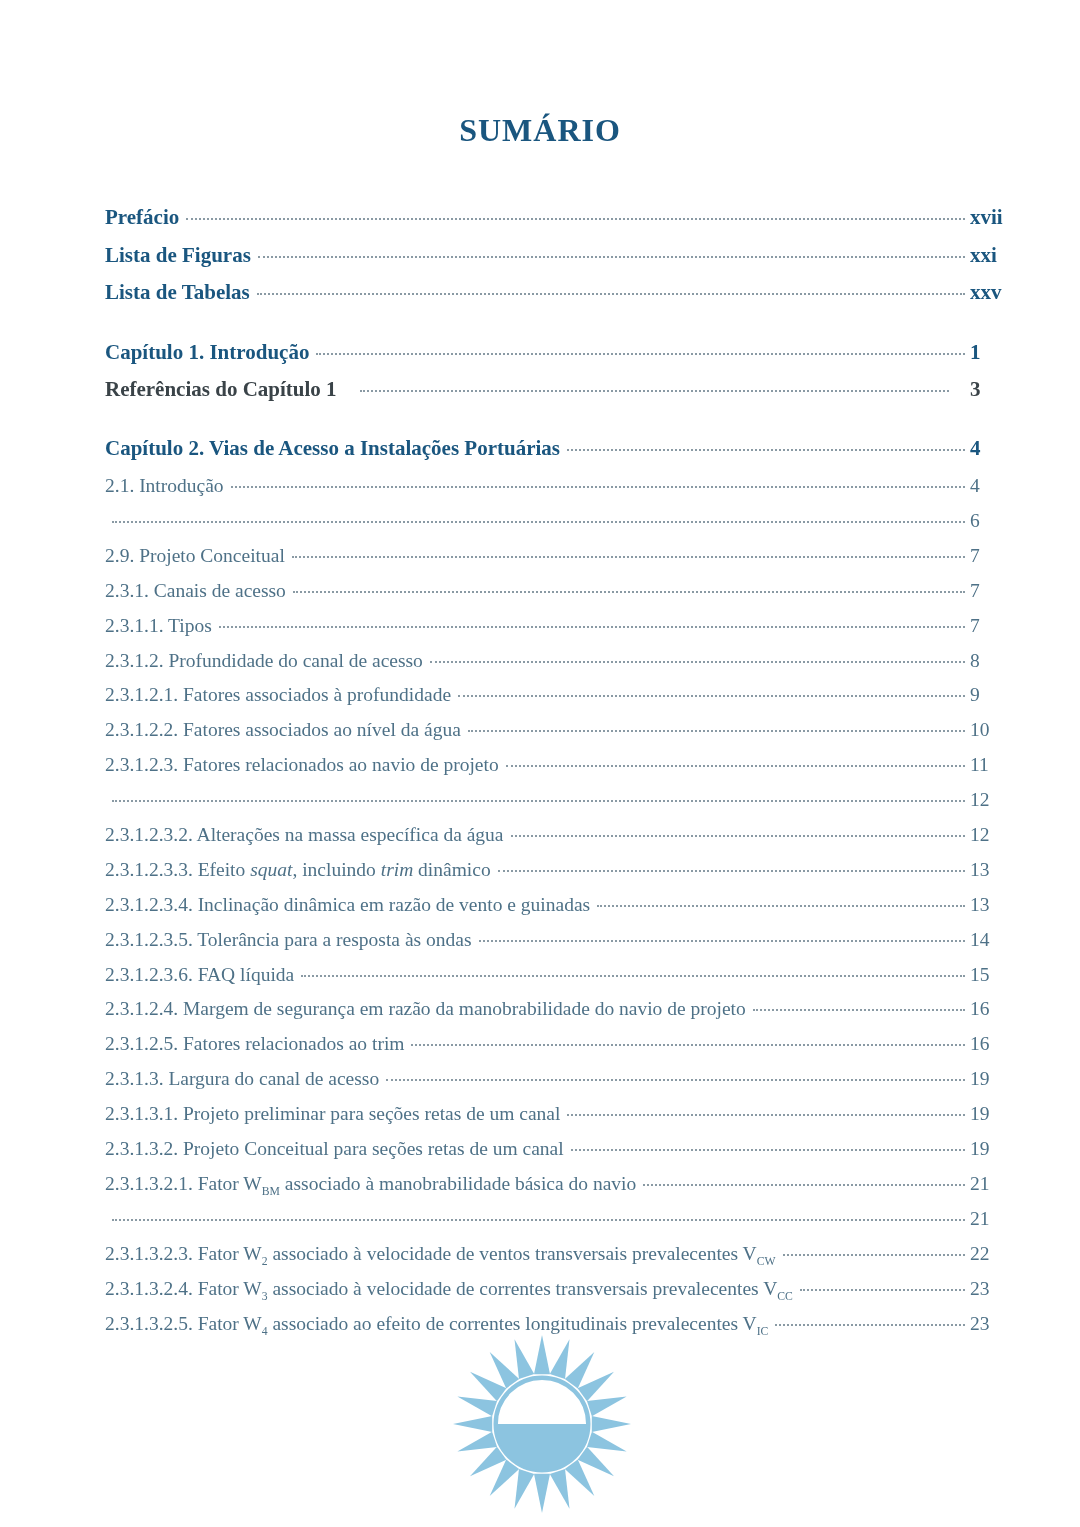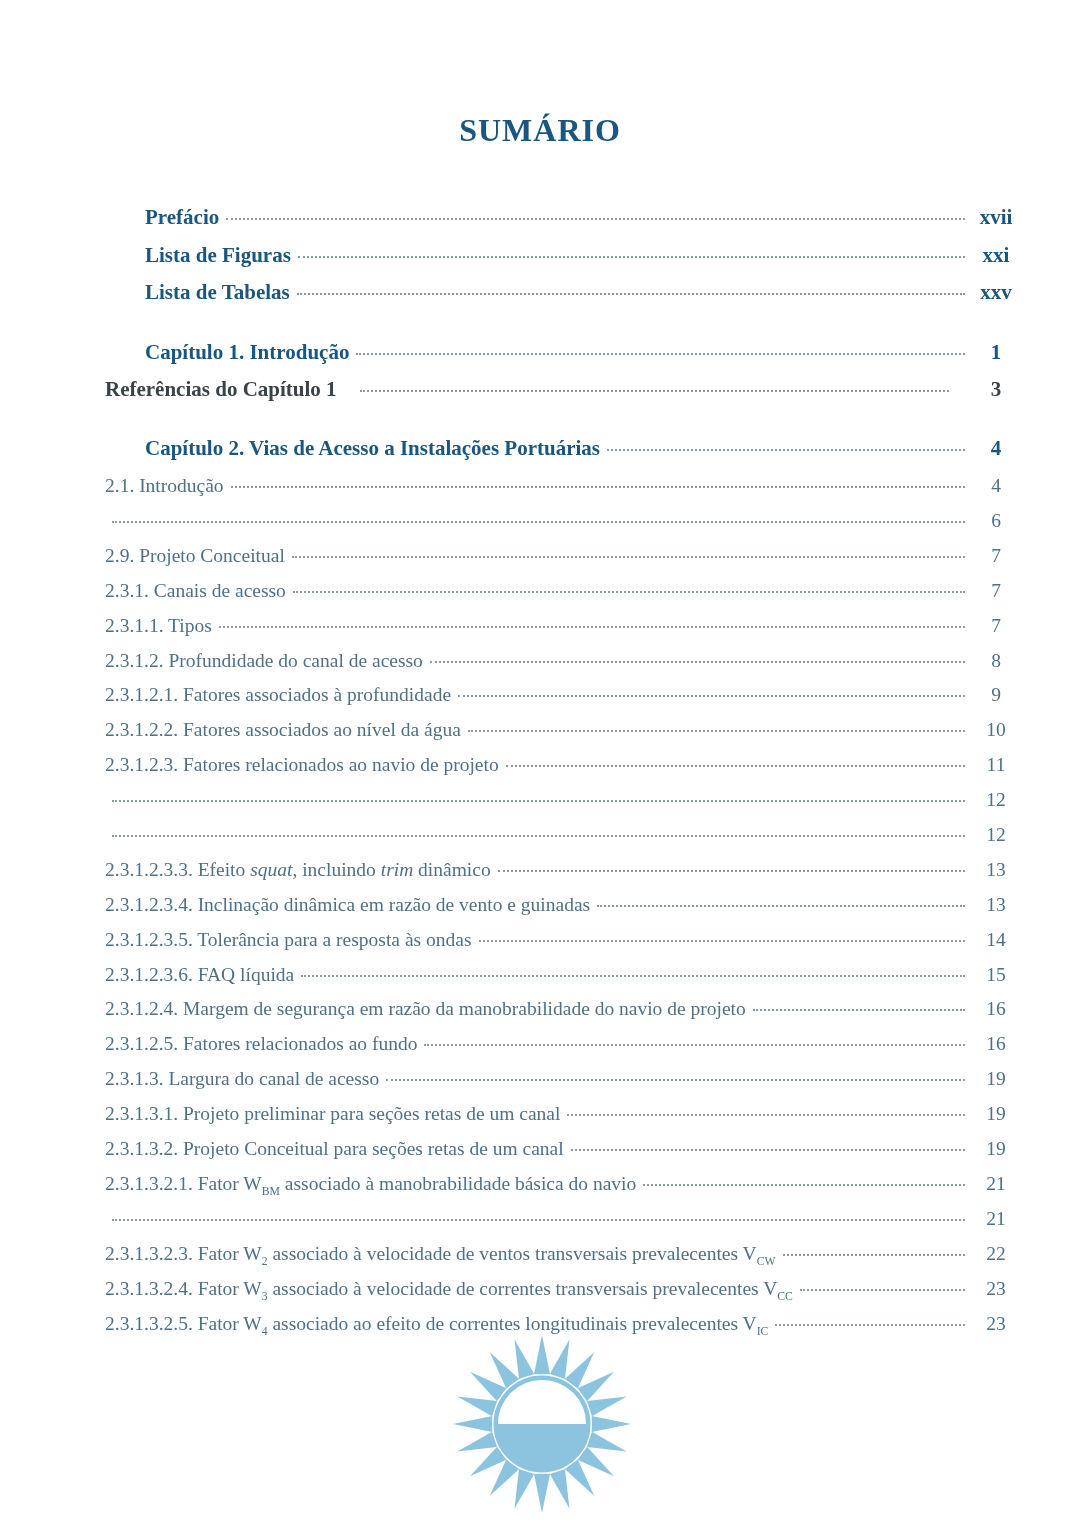--- a/index.html
+++ b/index.html
@@ -35,36 +35,36 @@
     color:var(--entry);
     font-size:19.5px;
     line-height:1.2;
     margin-bottom:11.5px;
   }
   .row.front,.row.chapter,.row.ref{
     font-size:21px;
     font-weight:bold;
     margin-bottom:12.5px;
   }
-  .row.front,.row.chapter{color:var(--heading);margin-left:40px;}
+  .row.front,.row.chapter{color:var(--heading);}
   .row.ref{color:var(--ref);gap:16px;}
   .row.gap{margin-top:34px;}
   .row .label{white-space:nowrap;}
   .row .label i{font-style:italic;}
   .row .label sub{font-size:0.6em;line-height:0;}
   .row .leader{
     flex:1;
     min-width:10px;
     border-bottom:2px dotted var(--leader);
     margin:0 5px 0 7px;
     transform:translateY(-4px);
   }
   .row .pagenum{
     min-width:52px;
-    text-align:center;
+    text-align:left;
     white-space:nowrap;
   }
   .watermark{
     position:absolute;
     left:0;right:0;bottom:6px;
     height:190px;
     display:flex;
     align-items:center;
     pointer-events:none;
     flex-direction:column;
@@ -168,20 +168,21 @@
     <div class="row item">
     <span class="label">2.3.1.2.3. Fatores relacionados ao navio de projeto</span>
     <span class="leader"></span>
     <span class="pagenum">11</span>
   </div>
     <div class="row item">
     <span class="leader"></span>
     <span class="pagenum">12</span>
   </div>
     <div class="row item">
+    <span class="label">2.3.1.2.3.2. Alterações na massa específica da água</span>
     <span class="leader"></span>
     <span class="pagenum">12</span>
   </div>
     <div class="row item">
     <span class="label">2.3.1.2.3.3. Efeito <i>squat</i>, incluindo <i>trim</i> dinâmico</span>
     <span class="leader"></span>
     <span class="pagenum">13</span>
   </div>
     <div class="row item">
     <span class="label">2.3.1.2.3.4. Inclinação dinâmica em razão de vento e guinadas</span>
@@ -197,21 +198,21 @@
     <span class="label">2.3.1.2.3.6. FAQ líquida</span>
     <span class="leader"></span>
     <span class="pagenum">15</span>
   </div>
     <div class="row item">
     <span class="label">2.3.1.2.4. Margem de segurança em razão da manobrabilidade do navio de projeto</span>
     <span class="leader"></span>
     <span class="pagenum">16</span>
   </div>
     <div class="row item">
-    <span class="label">2.3.1.2.5. Fatores relacionados ao fundo</span>
+    <span class="label">2.3.1.2.5. Fatores relacionados ao trim</span>
     <span class="leader"></span>
     <span class="pagenum">16</span>
   </div>
     <div class="row item">
     <span class="label">2.3.1.3. Largura do canal de acesso</span>
     <span class="leader"></span>
     <span class="pagenum">19</span>
   </div>
     <div class="row item">
     <span class="label">2.3.1.3.1. Projeto preliminar para seções retas de um canal</span>

